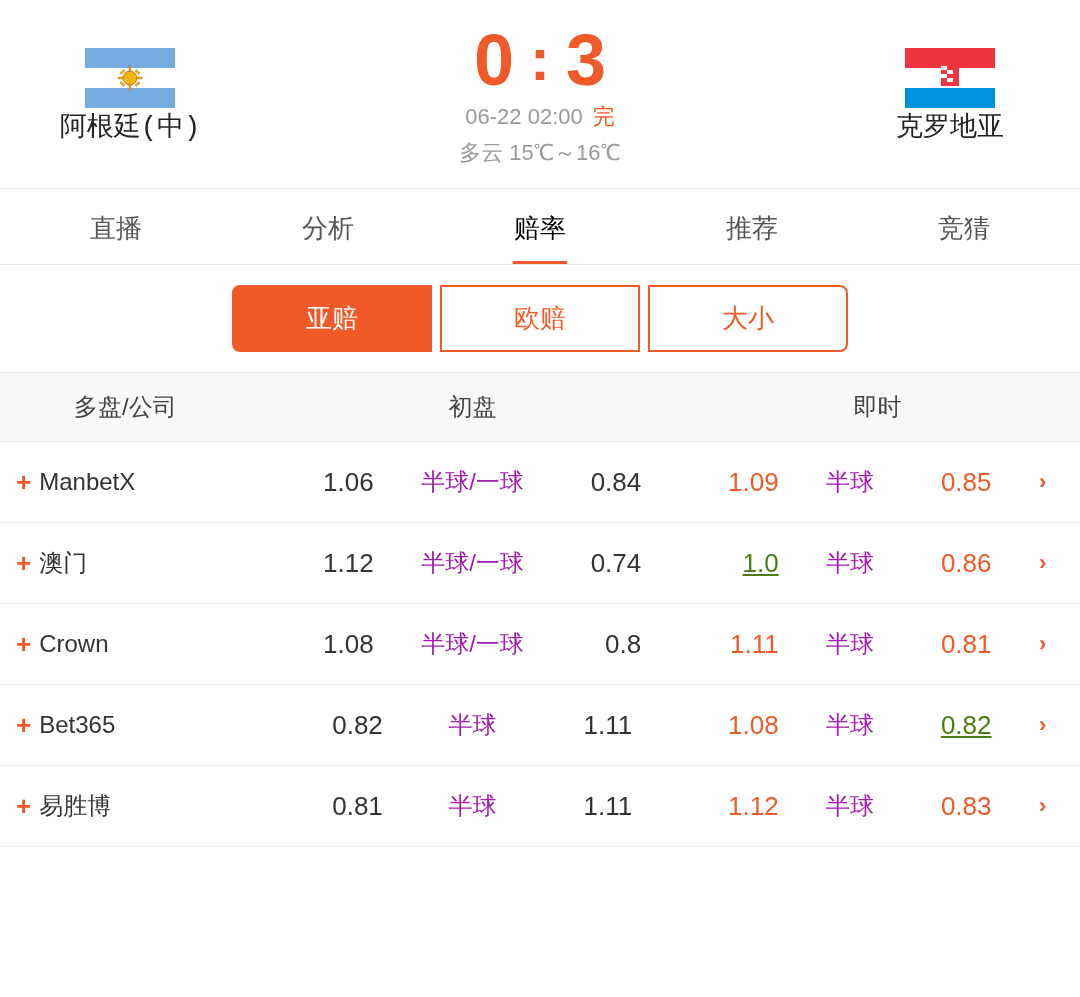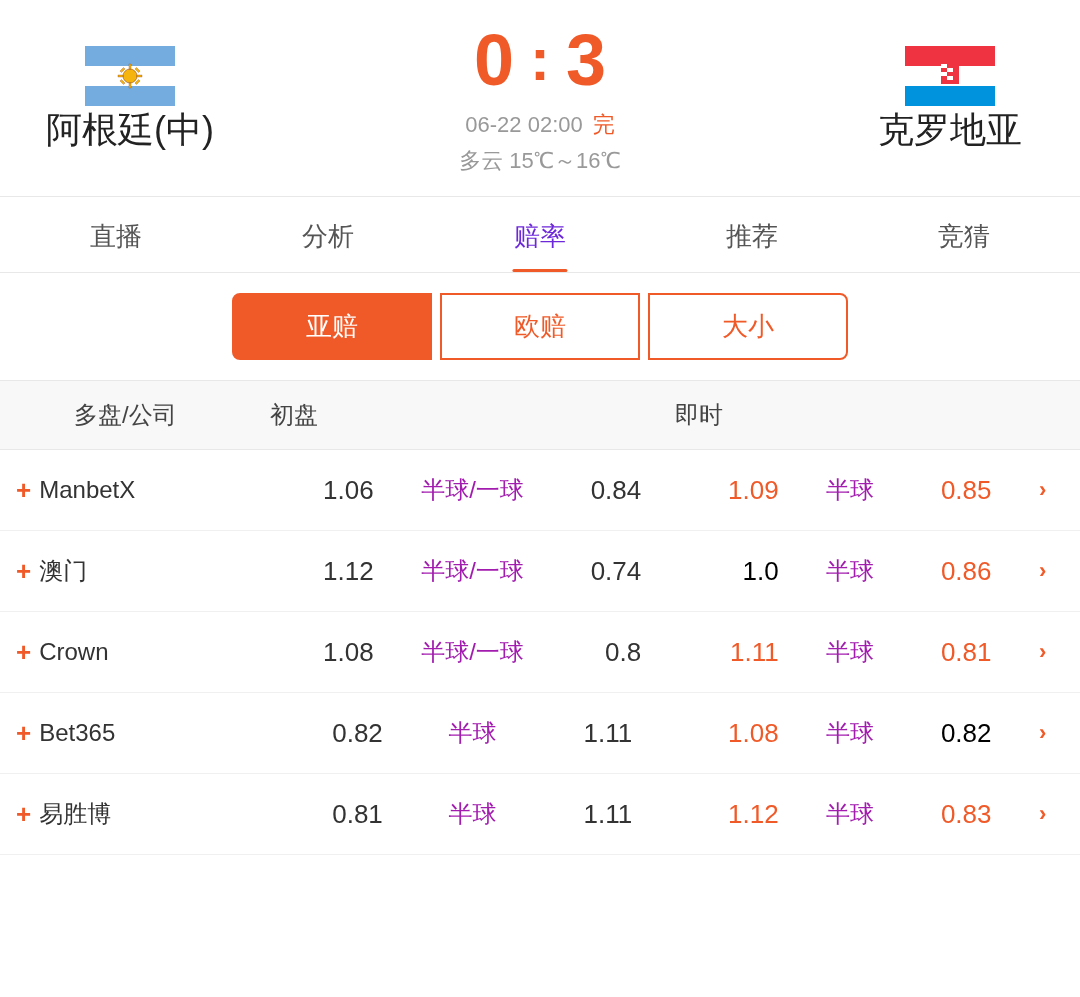--- a/index.html
+++ b/index.html
@@ -19,23 +19,24 @@
       align-items: center;
       justify-content: space-between;
     }
     .team-left, .team-right {
       display: flex;
       flex-direction: column;
       align-items: center;
       width: 220px;
     }
     .team-name {
-      font-size: 36px;
+      font-size: 27px;
       color: #222;
       font-weight: 500;
+      font-family: Liberation Mono, monospace;
     }
     .score-center {
       display: flex;
       flex-direction: column;
       align-items: center;
       flex: 1;
     }
     .score-line {
       display: flex;
       align-items: center;
@@ -48,21 +49,21 @@
       line-height: 1;
     }
     .score-colon {
       font-size: 60px;
       color: #f05a28;
       margin: 0 16px;
       font-weight: bold;
       line-height: 1;
     }
     .match-info {
-      margin-top: 14px;
+      margin-top: 6px;
       font-size: 22px;
       color: #999;
       display: flex;
       align-items: center;
       gap: 10px;
     }
     .match-status {
       color: #f05a28;
       font-size: 22px;
     }
@@ -90,21 +91,21 @@
     }
     .tab-item {
       padding: 22px 20px 18px;
       font-size: 26px;
       color: #555;
       cursor: pointer;
       position: relative;
       white-space: nowrap;
     }
     .tab-item.active {
-      color: #6d28d9;
+      color: #000000;
     }
     .tab-item.active::after {
       content: '';
       position: absolute;
       bottom: 0;
       left: 50%;
       transform: translateX(-50%);
       width: 60%;
       height: 3px;
       background: #f05a28;
@@ -145,20 +146,21 @@
     
     .odds-header {
       display: grid;
       grid-template-columns: 270px 1fr 1fr;
       background: #f8f8f8;
       padding: 18px 0;
       border-top: 1px solid #e8e8e8;
       border-bottom: 1px solid #e8e8e8;
     }
     .odds-header-cell {
+      text-align: center;
       font-size: 24px;
       color: #444;
     }
     .odds-header-cell:first-child {
       text-align: left;
       padding-left: 30px;
       margin-left: 44px;
     }
 
     
@@ -192,21 +194,22 @@
     .odds-val {
       font-size: 26px;
       color: #333;
       min-width: 70px;
       text-align: right;
     }
     .odds-val.orange {
       color: #f05a28;
     }
     .odds-val.green {
-      color: #000000;
+      color: #4d7c0f;
+      text-decoration: underline;
     }
     .handicap-label {
       font-size: 24px;
       color: #a21caf;
       text-align: center;
     }
     .arrow-right {
       color: #f05a28;
       font-size: 22px;
       font-weight: bold;

